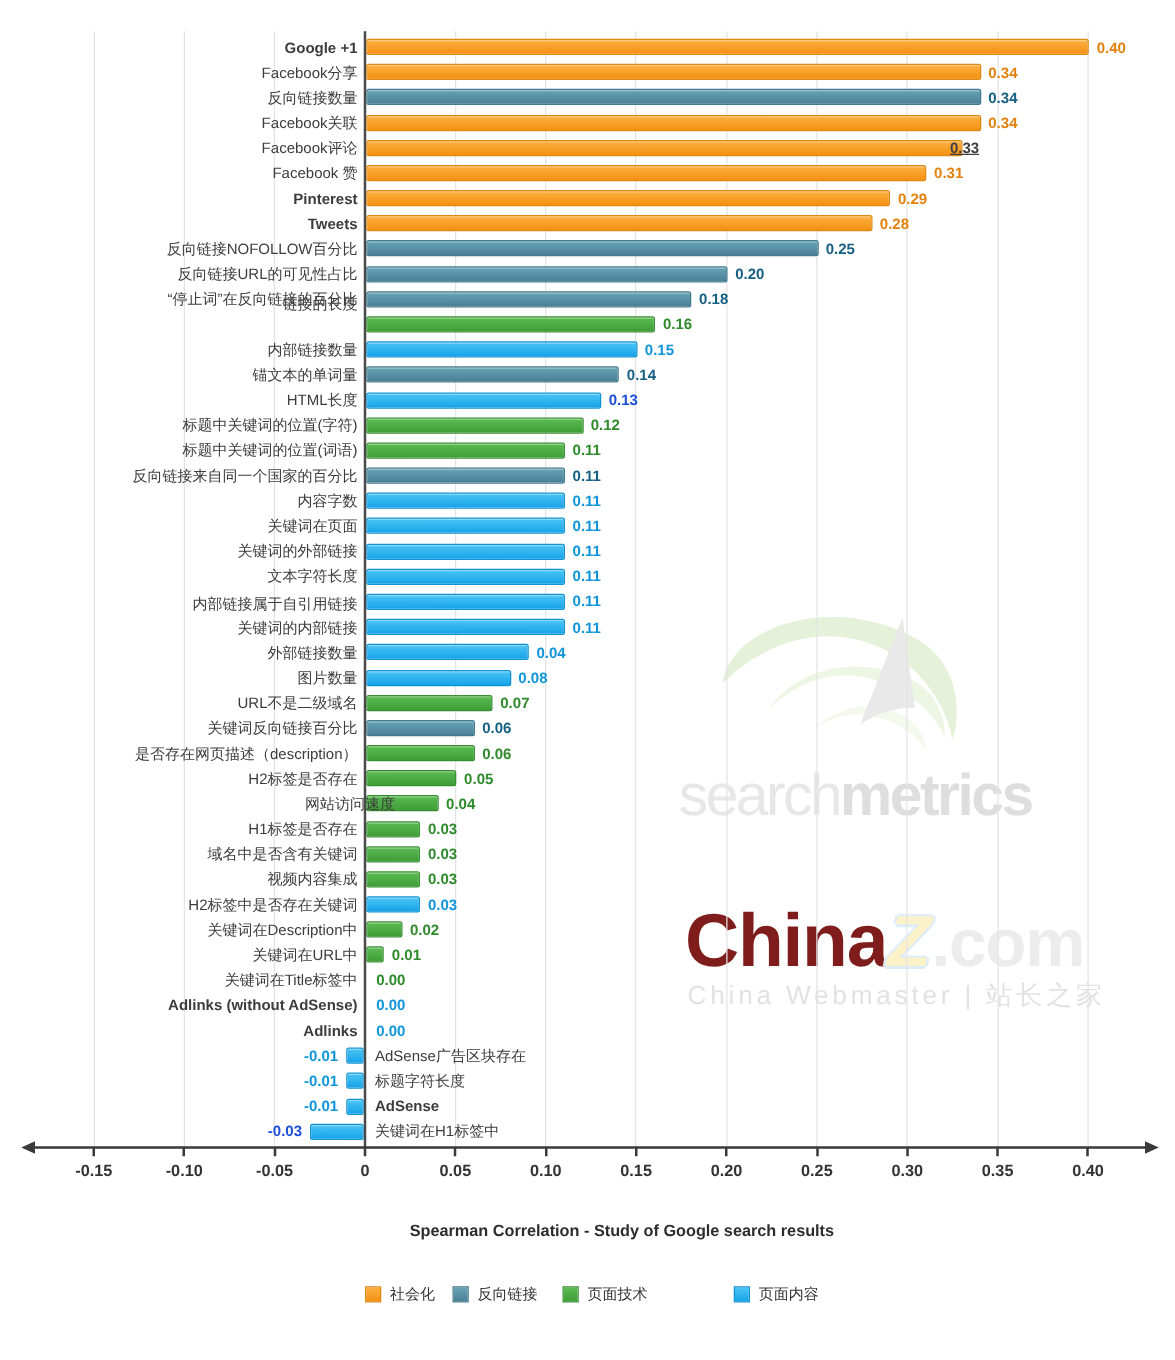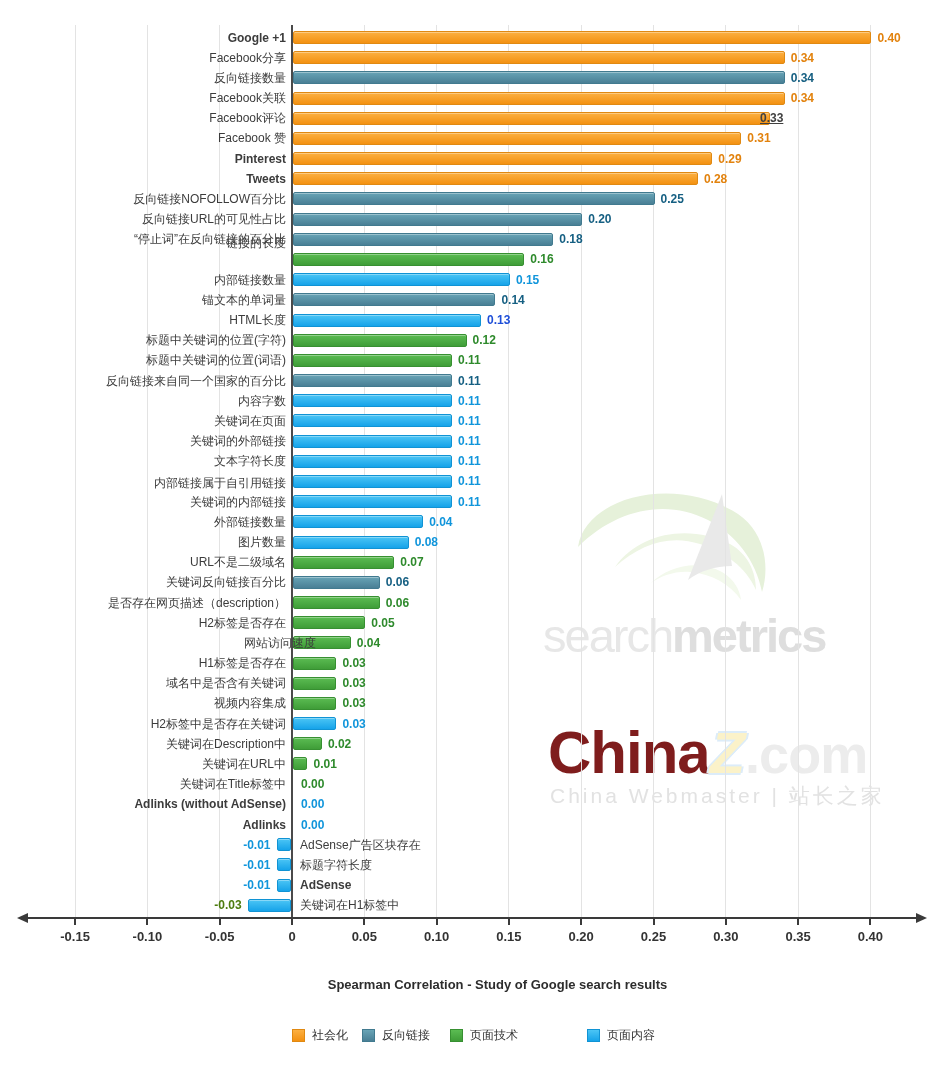--- a/index.html
+++ b/index.html
@@ -211,21 +211,21 @@
     <div class="bar-label" style="top: 834.7px; left: 300px;">AdSense广告区块存在</div>
     <div class="bar-value" style="top: 834.7px; color: rgb(16, 149, 219); right: 669.46px;">-0.01</div>
     <div class="bar" style="top: 858.38px; width: 14.46px; left: 276.54px; background: linear-gradient(rgb(75, 197, 245), rgb(22, 163, 233)); border-color: rgb(16, 147, 212);"></div>
     <div class="bar-label" style="top: 854.88px; left: 300px;">标题字符长度</div>
     <div class="bar-value" style="top: 854.88px; color: rgb(16, 149, 219); right: 669.46px;">-0.01</div>
     <div class="bar" style="top: 878.56px; width: 14.46px; left: 276.54px; background: linear-gradient(rgb(75, 197, 245), rgb(22, 163, 233)); border-color: rgb(16, 147, 212);"></div>
     <div class="bar-label" style="top: 875.06px; left: 300px; font-weight: bold;">AdSense</div>
     <div class="bar-value" style="top: 875.06px; color: rgb(16, 149, 219); right: 669.46px;">-0.01</div>
     <div class="bar" style="top: 898.74px; width: 43.38px; left: 247.62px; background: linear-gradient(rgb(75, 197, 245), rgb(22, 163, 233)); border-color: rgb(16, 147, 212);"></div>
     <div class="bar-label" style="top: 895.24px; left: 300px;">关键词在H1标签中</div>
-    <div class="bar-value" style="top: 895.24px; color: #4d7c0f; right: 698.38px;">-0.03</div>
+    <div class="bar-value" style="top: 895.24px; color: #1d4ed8; right: 698.38px;">-0.03</div>
     <div class="legend-swatch" style="left: 292px; top: 1029px; background: linear-gradient(rgb(252, 176, 66), rgb(243, 145, 17)); border-color: rgb(224, 137, 18);"></div>
     <div class="legend-label" style="left: 312px; top: 1025px;">社会化</div>
     <div class="legend-swatch" style="left: 362px; top: 1029px; background: linear-gradient(rgb(104, 164, 182), rgb(73, 127, 149)); border-color: rgb(65, 122, 143);"></div>
     <div class="legend-label" style="left: 382px; top: 1025px;">反向链接</div>
     <div class="legend-swatch" style="left: 450px; top: 1029px; background: linear-gradient(rgb(91, 188, 82), rgb(63, 157, 56)); border-color: rgb(55, 144, 49);"></div>
     <div class="legend-label" style="left: 470px; top: 1025px;">页面技术</div>
     <div class="legend-swatch" style="left: 587px; top: 1029px; background: linear-gradient(rgb(75, 197, 245), rgb(22, 163, 233)); border-color: rgb(16, 147, 212);"></div>
     <div class="legend-label" style="left: 607px; top: 1025px;">页面内容</div>
   </div>
 

